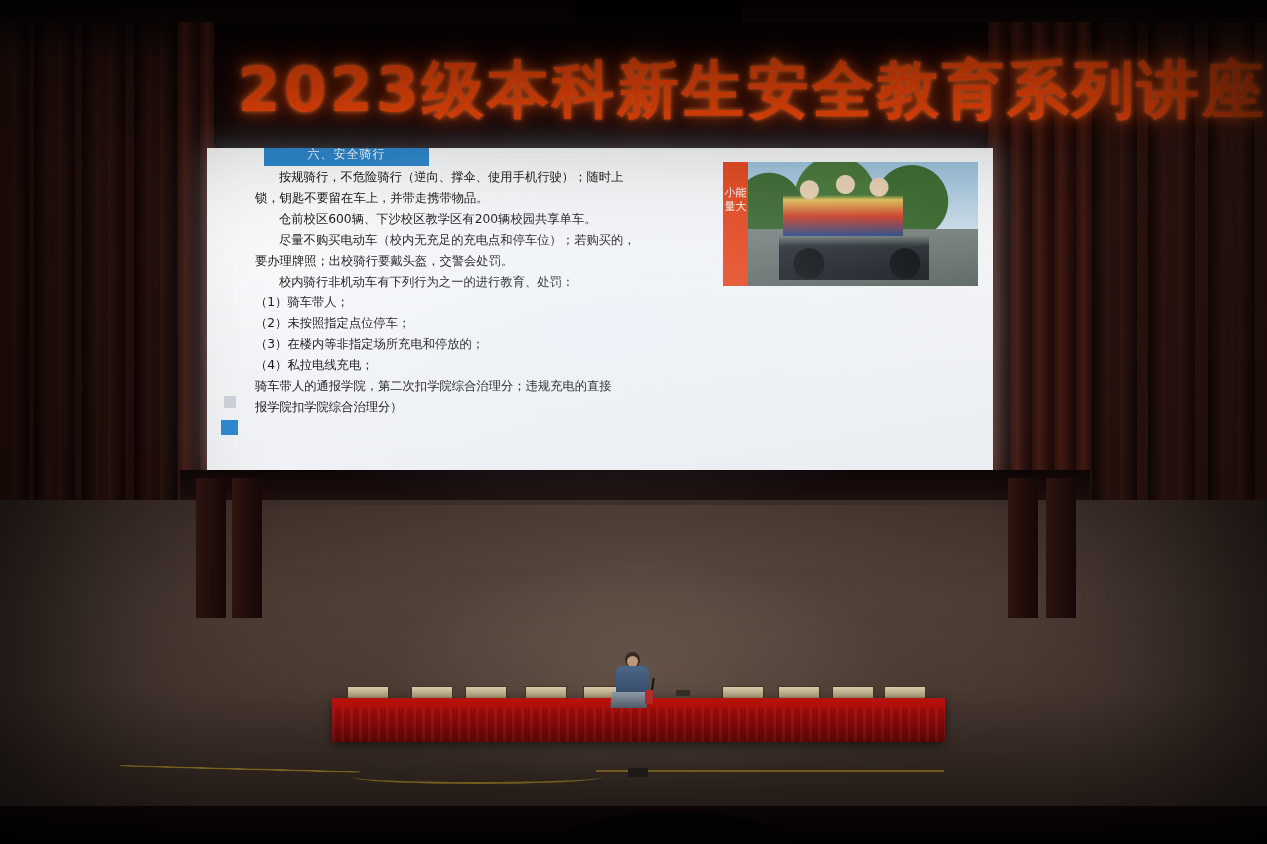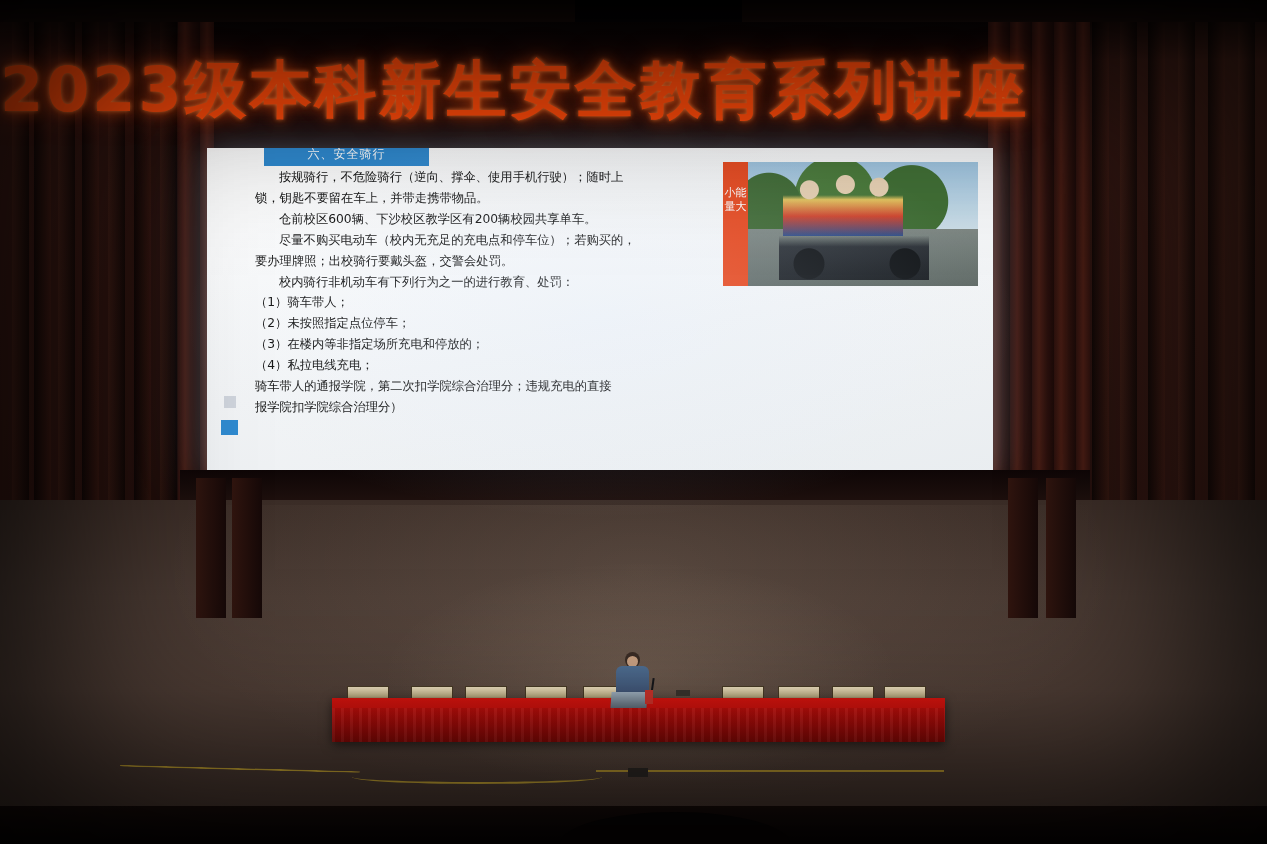--- a/index.html
+++ b/index.html
@@ -80,21 +80,21 @@
   }
 
   
   .banner {
     position: absolute;
     left: 0; top: 45px;
     width: 1267px;
     height: 90px;
     display: flex;
     align-items: center;
-    justify-content: flex-start;
+    justify-content: flex-end;
     z-index: 8;
   }
   .banner-text {
     font-family: "DejaVu Sans", sans-serif;
     font-weight: bold;
     font-size: 62px;
     letter-spacing: 3px;
     color: #ff4a0a;
     text-shadow:
       0 0 4px #ff7a33,

